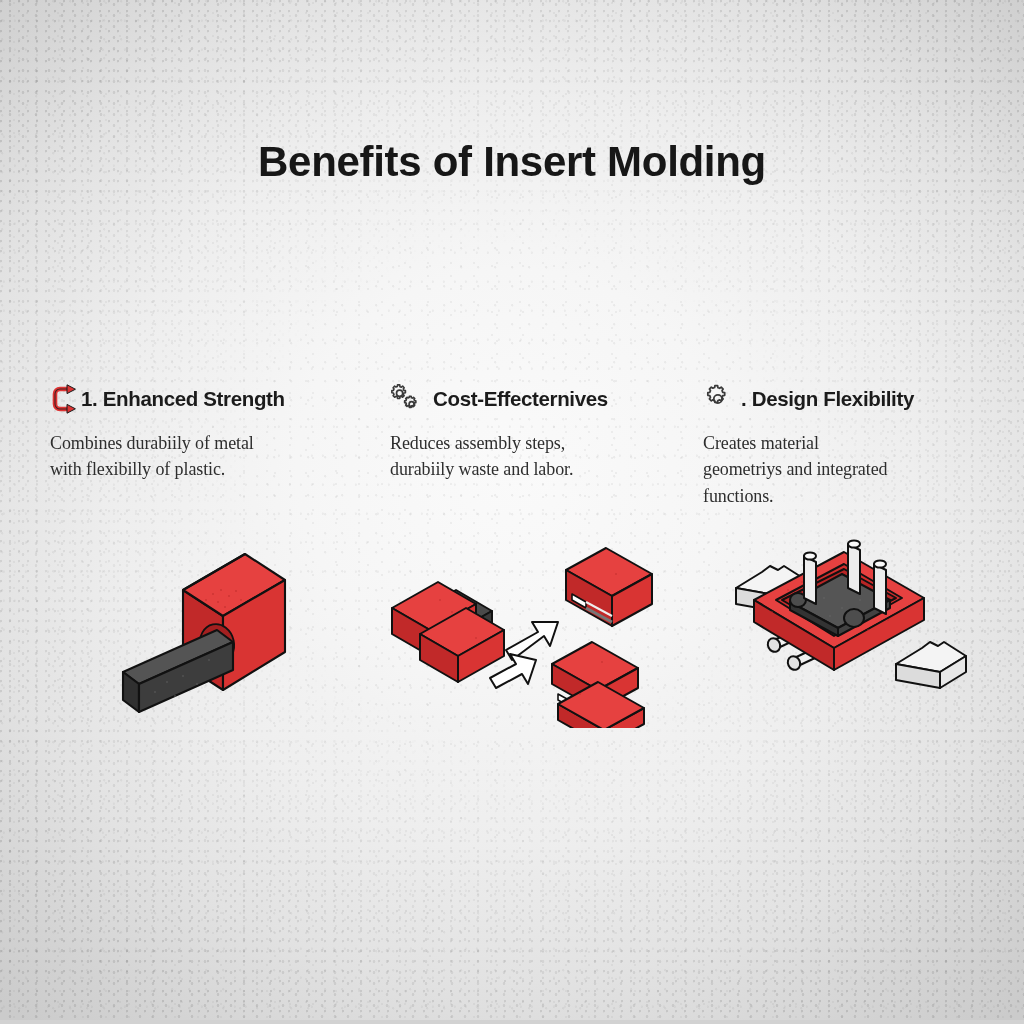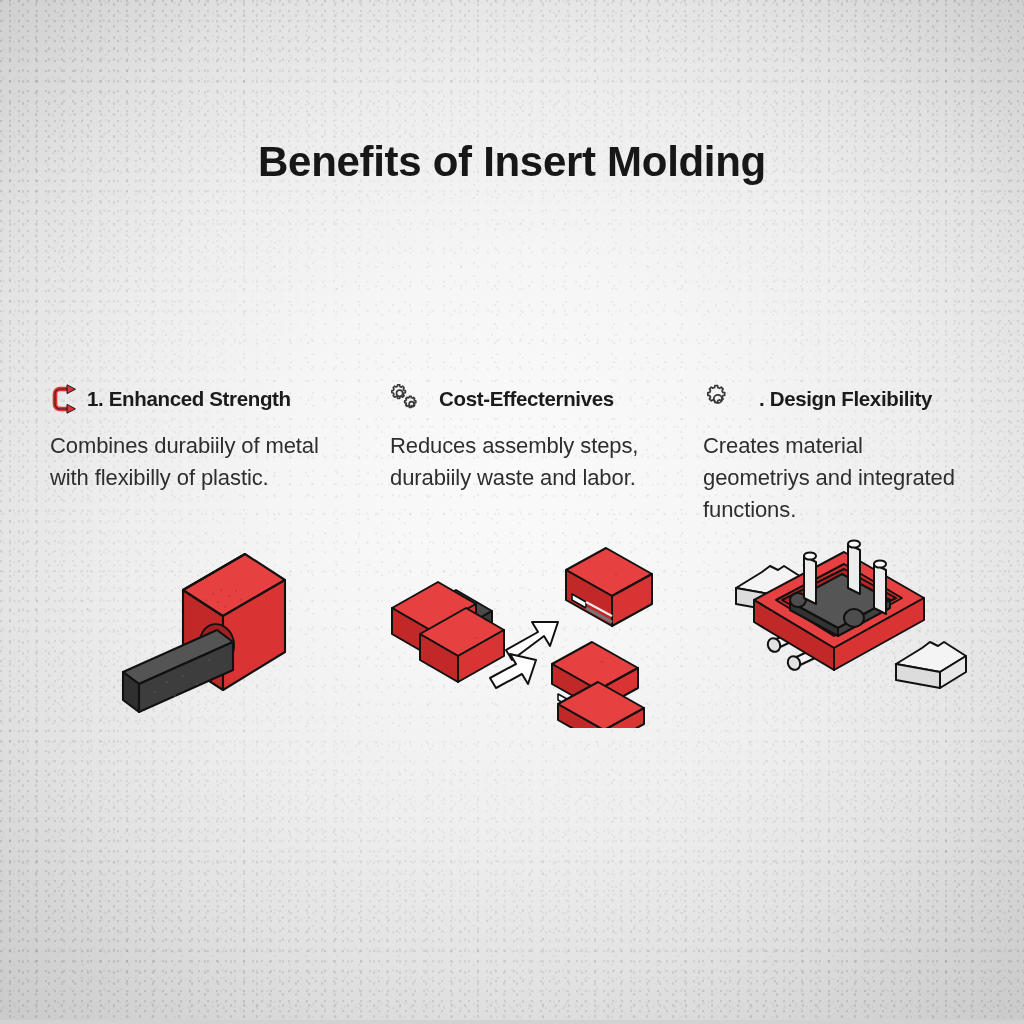--- a/index.html
+++ b/index.html
@@ -75,46 +75,47 @@
     position: absolute;
     top: 382px;
   }
   #col-1 { left: 50px;  width: 300px; }
   #col-2 { left: 390px; width: 290px; }
   #col-3 { left: 703px; width: 290px; }
 
   .col-head {
     display: flex;
     align-items: center;
-    gap: 8px;
+    gap: 2px;
     height: 34px;
   }
   .col-head .head-icon {
     flex: 0 0 auto;
     display: block;
     line-height: 0;
   }
   .col-head .head-text {
     font-size: 20.5px;
     font-weight: 700;
     color: #1b1b1b;
     letter-spacing: -0.35px;
     white-space: nowrap;
   }
   #col-1 .head-text { margin-left: -1px; }
   #col-2 .head-text { margin-left: 7px; }
-  #col-3 .head-text { margin-left: 12px; }
+  #col-3 .head-text { margin-left: 0px; }
 
   .col-body {
     margin-top: 14px;
-    font-size: 22px;
+    font-size: 18px;
     line-height: 1.46;
     color: #2e2e2e;
     letter-spacing: -0.1px;
     white-space: pre-line;
+    font-family: Liberation Serif, serif;
   }
 
   
   .illo {
     position: absolute;
   }
   #illo-1 { left: 105px; top: 532px; }
   #illo-2 { left: 380px; top: 538px; }
   #illo-3 { left: 728px; top: 538px; }
 </style>

